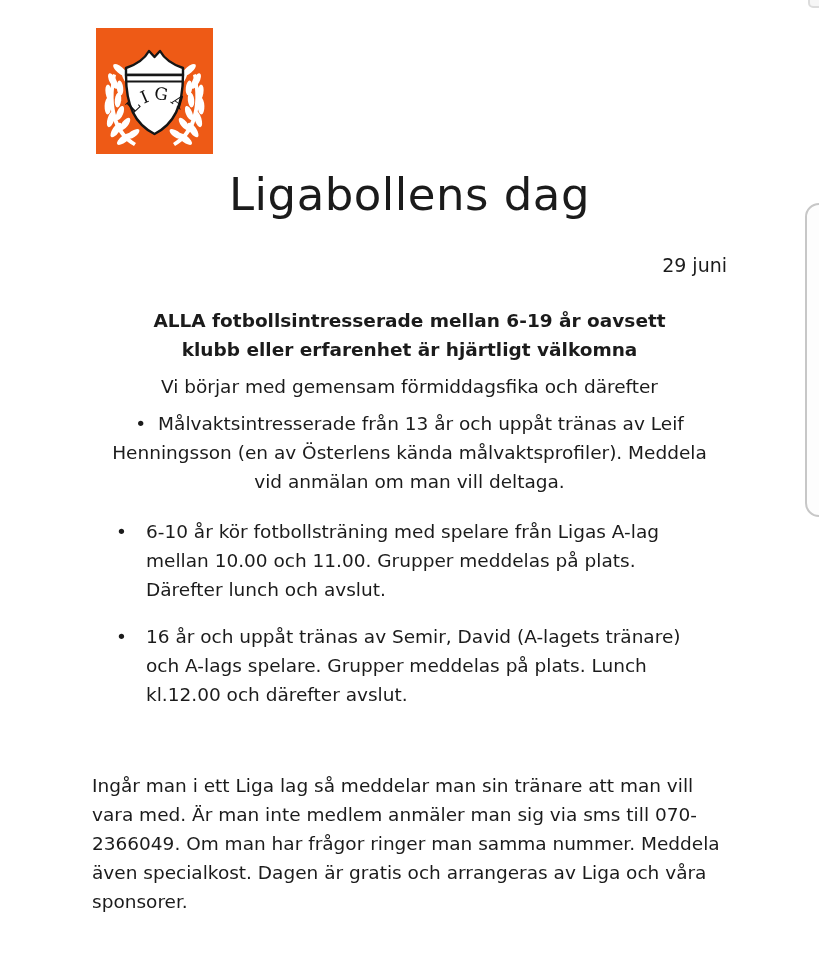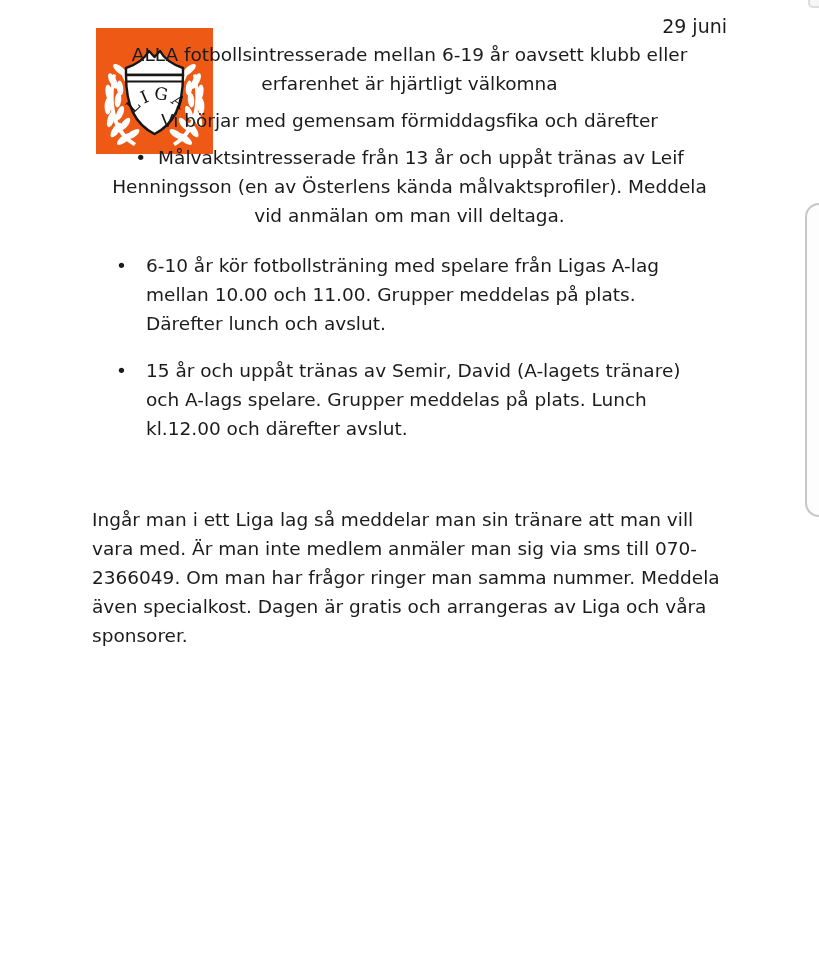--- a/index.html
+++ b/index.html
@@ -44,24 +44,24 @@
     line-height: 26px;
   }
   .subline.date { margin-top: 13px; }
   .subline.loc  { margin-top: 14px; }
   .subline.time { margin-top: 13px; }
 
   p, .bullets { margin: 0; }
   .body-text { font-size: 18.5px; line-height: 29px; }
 
   .intro-bold {
-    margin: 1px auto 0 auto;
+    margin: 28px auto 0 auto;
     max-width: 566px;
     text-align: center;
-    font-weight: 400;
+    font-weight: 700;
   }
   .intro {
     margin-top: 8px;
     text-align: center;
   }
   .bullet-centered {
     margin: 8px auto 13px auto;
     max-width: 600px;
     text-align: center;
   }
@@ -162,39 +162,40 @@
 
       <path id="liga-arc" d="M36,88 Q57,60 82,80" fill="none"></path>
       <text font-family="DejaVu Serif, serif" font-size="17" letter-spacing="3.5" fill="#111111">
         <textPath href="#liga-arc" startOffset="4%">LIGA</textPath>
       </text>
     </svg>
   </div>
 
   <div class="content">
 
+    <h1 class="title">Ligabollens dag</h1>
 
     <div class="subline date">29 juni</div>
 
     <p class="body-text intro-bold">ALLA fotbollsintresserade mellan 6-19 år oavsett klubb eller erfarenhet är hjärtligt välkomna</p>
 
     <p class="body-text intro">Vi börjar med gemensam förmiddagsfika och därefter</p>
 
     <div class="bullets">
 
       <p class="body-text bullet-centered"><span class="marker">•</span><span>Målvaktsintresserade från 13 år och uppåt tränas av Leif Henningsson (en av Österlens kända målvaktsprofiler). Meddela vid anmälan om man vill deltaga.</span></p>
 
       <div class="body-text bullet-row first">
         <span class="marker">•</span>
         <span class="bullet-text">6-10 år kör fotbollsträning med spelare från Ligas A-lag mellan 10.00 och 11.00. Grupper meddelas på plats. Därefter lunch och avslut.</span>
       </div>
 
       <div class="body-text bullet-row second">
         <span class="marker">•</span>
-        <span class="bullet-text">15 år och uppåt tränas av Semir, David (A-lagets tränare) och A-lags spelare. Grupper meddelas på plats. Lunch kl.12.00 och därefter avslut.</span>
+        <span class="bullet-text">16 år och uppåt tränas av Semir, David (A-lagets tränare) och A-lags spelare. Grupper meddelas på plats. Lunch kl.12.00 och därefter avslut.</span>
       </div>
 
     </div>
 
     <p class="body-text footer-par">Ingår man i ett Liga lag så meddelar man sin tränare att man vill vara med. Är man inte medlem anmäler man sig via sms till 070-2366049. Om man har frågor ringer man samma nummer. Meddela även specialkost. Dagen är gratis och arrangeras av Liga och våra sponsorer.</p>
 
   </div>
 
   <div class="scroll-fragment"></div>
   <div class="scroll-thumb"></div>

